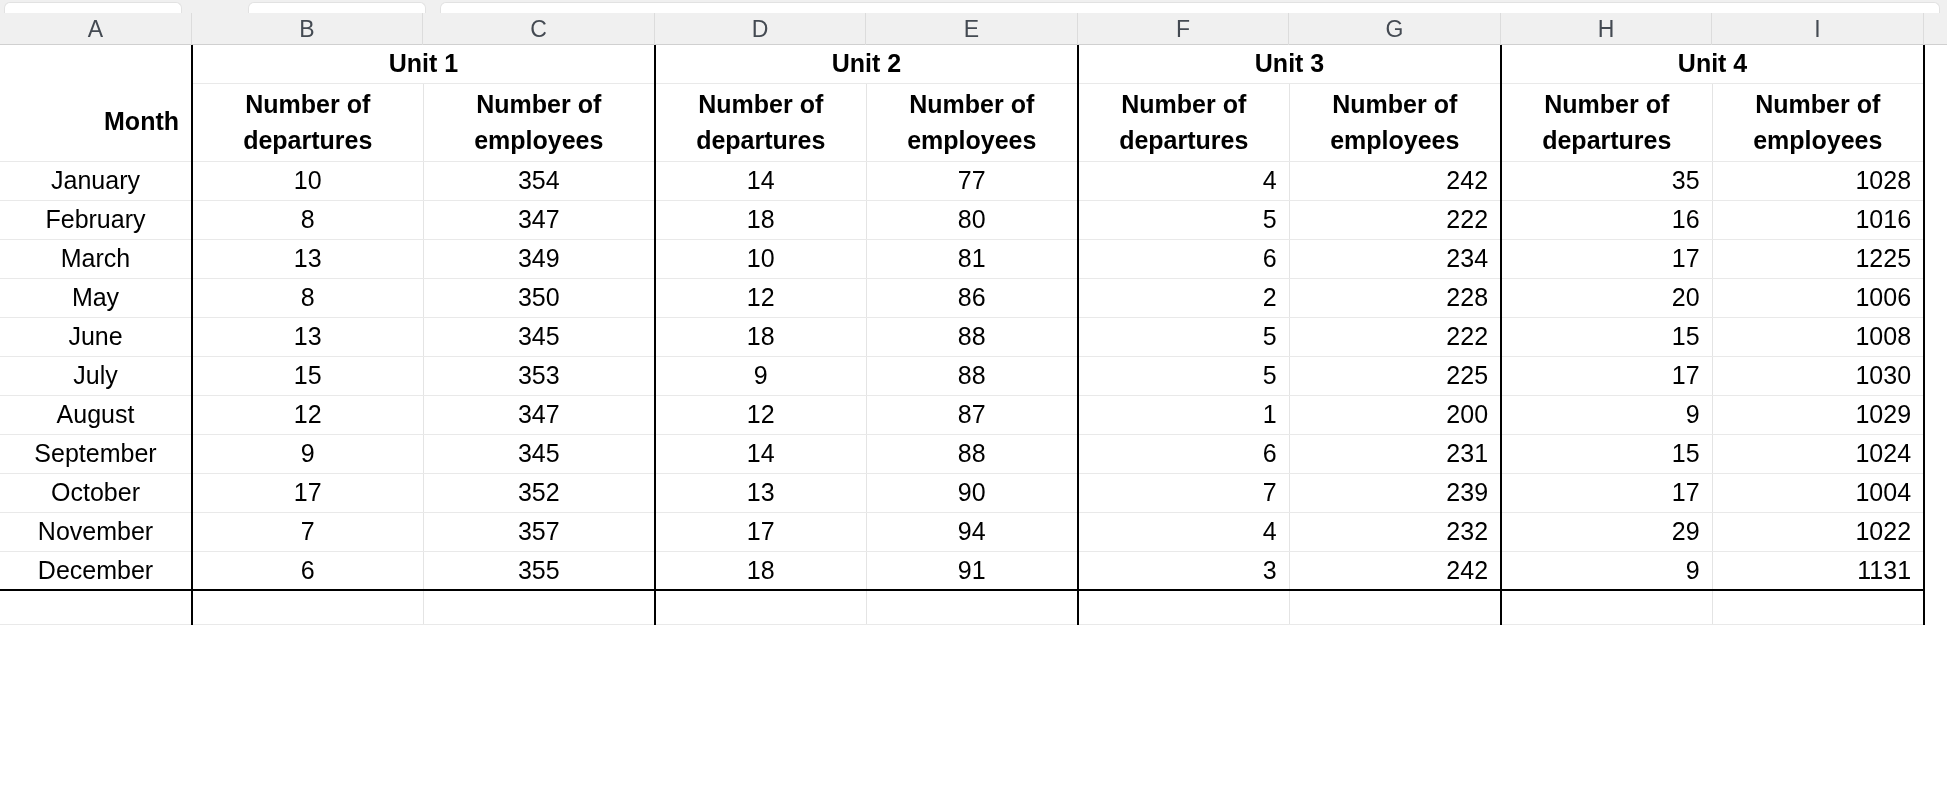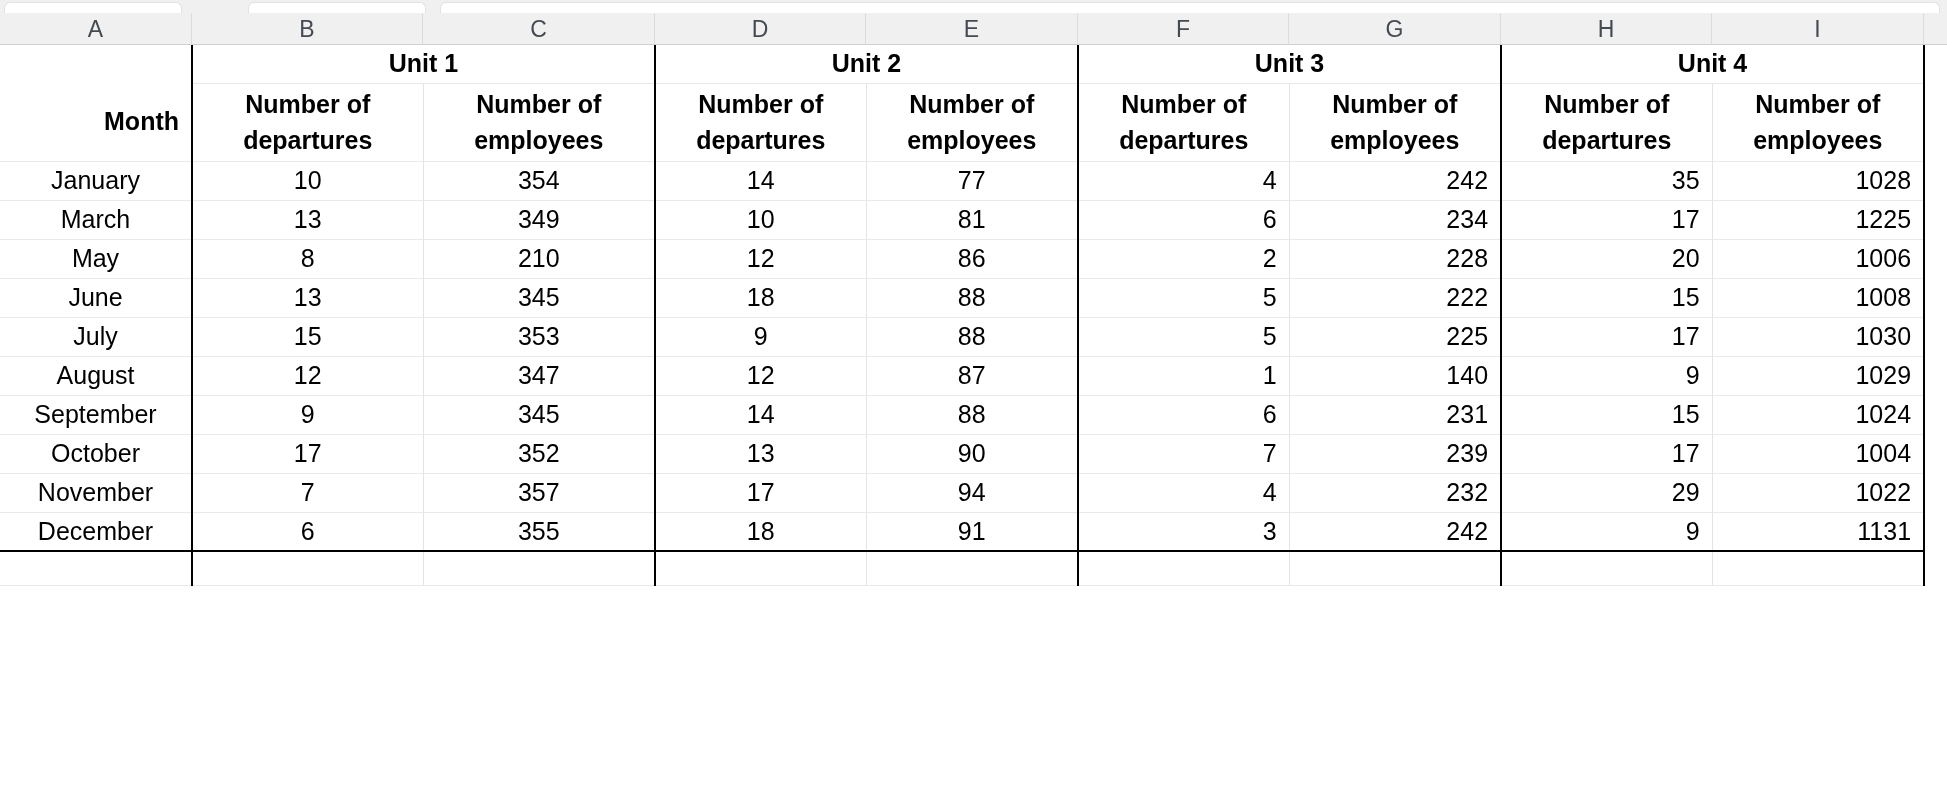--- a/index.html
+++ b/index.html
@@ -194,34 +194,45 @@
           <td class="c-cell">10</td>
           <td class="c-cell hsep-r">354</td>
           <td class="c-cell">14</td>
           <td class="c-cell hsep-r">77</td>
           <td class="r-cell">4</td>
           <td class="r-cell hsep-r">242</td>
           <td class="r-cell">35</td>
           <td class="r-cell hsep-r">1028</td>
         </tr>
         <tr class="r-data">
+          <td class="m-cell hsep-r">February</td>
+          <td class="c-cell">8</td>
+          <td class="c-cell hsep-r">347</td>
+          <td class="c-cell">18</td>
+          <td class="c-cell hsep-r">80</td>
+          <td class="r-cell">5</td>
+          <td class="r-cell hsep-r">222</td>
+          <td class="r-cell">16</td>
+          <td class="r-cell hsep-r">1016</td>
+        </tr>
+        <tr class="r-data">
           <td class="m-cell hsep-r">March</td>
           <td class="c-cell">13</td>
           <td class="c-cell hsep-r">349</td>
           <td class="c-cell">10</td>
           <td class="c-cell hsep-r">81</td>
           <td class="r-cell">6</td>
           <td class="r-cell hsep-r">234</td>
           <td class="r-cell">17</td>
           <td class="r-cell hsep-r">1225</td>
         </tr>
         <tr class="r-data">
           <td class="m-cell hsep-r">May</td>
           <td class="c-cell">8</td>
-          <td class="c-cell hsep-r">210</td>
+          <td class="c-cell hsep-r">350</td>
           <td class="c-cell">12</td>
           <td class="c-cell hsep-r">86</td>
           <td class="r-cell">2</td>
           <td class="r-cell hsep-r">228</td>
           <td class="r-cell">20</td>
           <td class="r-cell hsep-r">1006</td>
         </tr>
         <tr class="r-data">
           <td class="m-cell hsep-r">June</td>
           <td class="c-cell">13</td>
@@ -244,21 +255,21 @@
           <td class="r-cell">17</td>
           <td class="r-cell hsep-r">1030</td>
         </tr>
         <tr class="r-data">
           <td class="m-cell hsep-r">August</td>
           <td class="c-cell">12</td>
           <td class="c-cell hsep-r">347</td>
           <td class="c-cell">12</td>
           <td class="c-cell hsep-r">87</td>
           <td class="r-cell">1</td>
-          <td class="r-cell hsep-r">140</td>
+          <td class="r-cell hsep-r">200</td>
           <td class="r-cell">9</td>
           <td class="r-cell hsep-r">1029</td>
         </tr>
         <tr class="r-data">
           <td class="m-cell hsep-r">September</td>
           <td class="c-cell">9</td>
           <td class="c-cell hsep-r">345</td>
           <td class="c-cell">14</td>
           <td class="c-cell hsep-r">88</td>
           <td class="r-cell">6</td>

